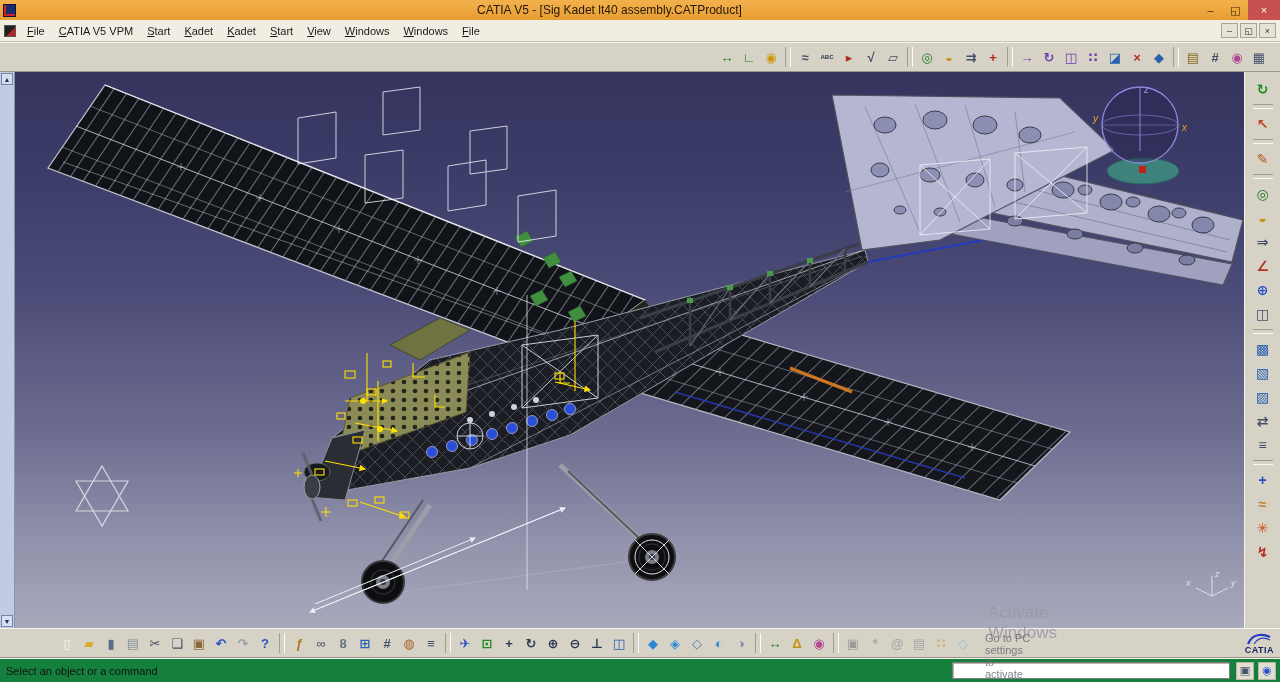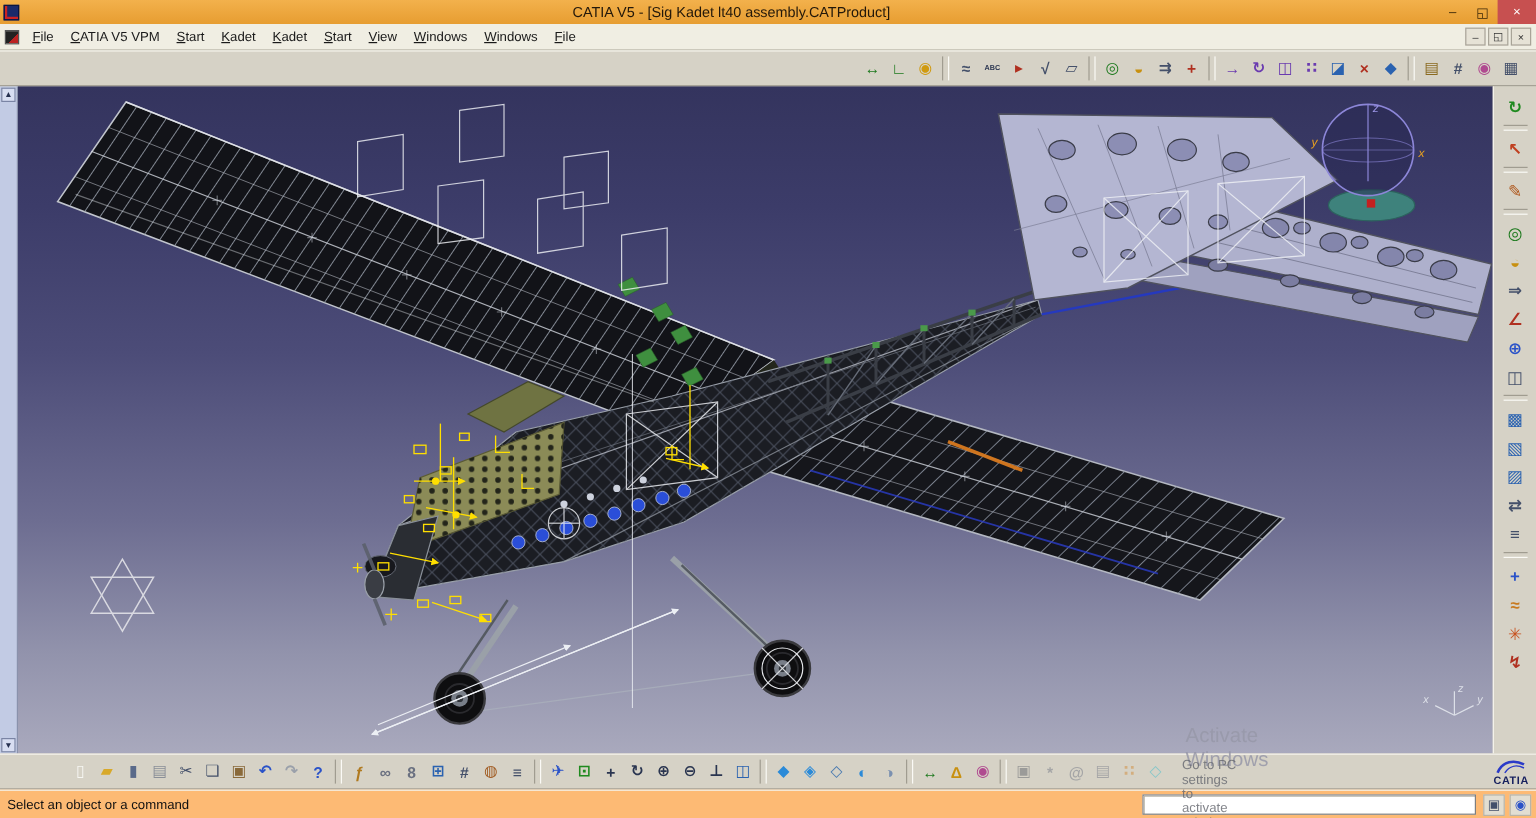--- a/index.html
+++ b/index.html
@@ -64,21 +64,21 @@
   #viewport{position:absolute;left:15px;top:72px;width:1229px;height:556px;overflow:hidden;
     background:linear-gradient(180deg,#34345e 0%,#3c3c69 18%,#4c4c78 40%,#6d6d91 65%,#9293ac 85%,#a9a9bd 100%);}
   #scene{position:absolute;left:0;top:0;}
 
   
   #watermark{position:absolute;z-index:50;pointer-events:none;}
   #wm1{position:absolute;left:988px;top:603px;font-size:17px;color:rgba(150,152,168,.85);}
   #wm2{position:absolute;left:985px;top:632px;font-size:11px;color:rgba(100,102,110,.8);z-index:50;}
 
   
-  #statusbar{position:absolute;left:0;top:658px;width:1280px;height:24px;background:#fdba74;
+  #statusbar{position:absolute;left:0;top:658px;width:1280px;height:24px;background:#15803d;
     border-top:1px solid #f4f2ea;display:flex;align-items:center;font-size:11px;color:#111;}
   #status-msg{padding-left:6px;flex:1;}
   #cmd-input{width:278px;height:17px;border:1px solid #7e7e7e;background:#fff;
     box-shadow:inset 1px 1px 0 #b8b4a8;font-size:11px;padding:0 3px;margin-right:6px;}
   .sbtn{width:18px;height:18px;display:flex;align-items:center;justify-content:center;
     font-size:11px;margin-right:4px;border:1px solid #b8b4a8;background:#e2ded2;}
 </style>
 </head>
 <body>
 

